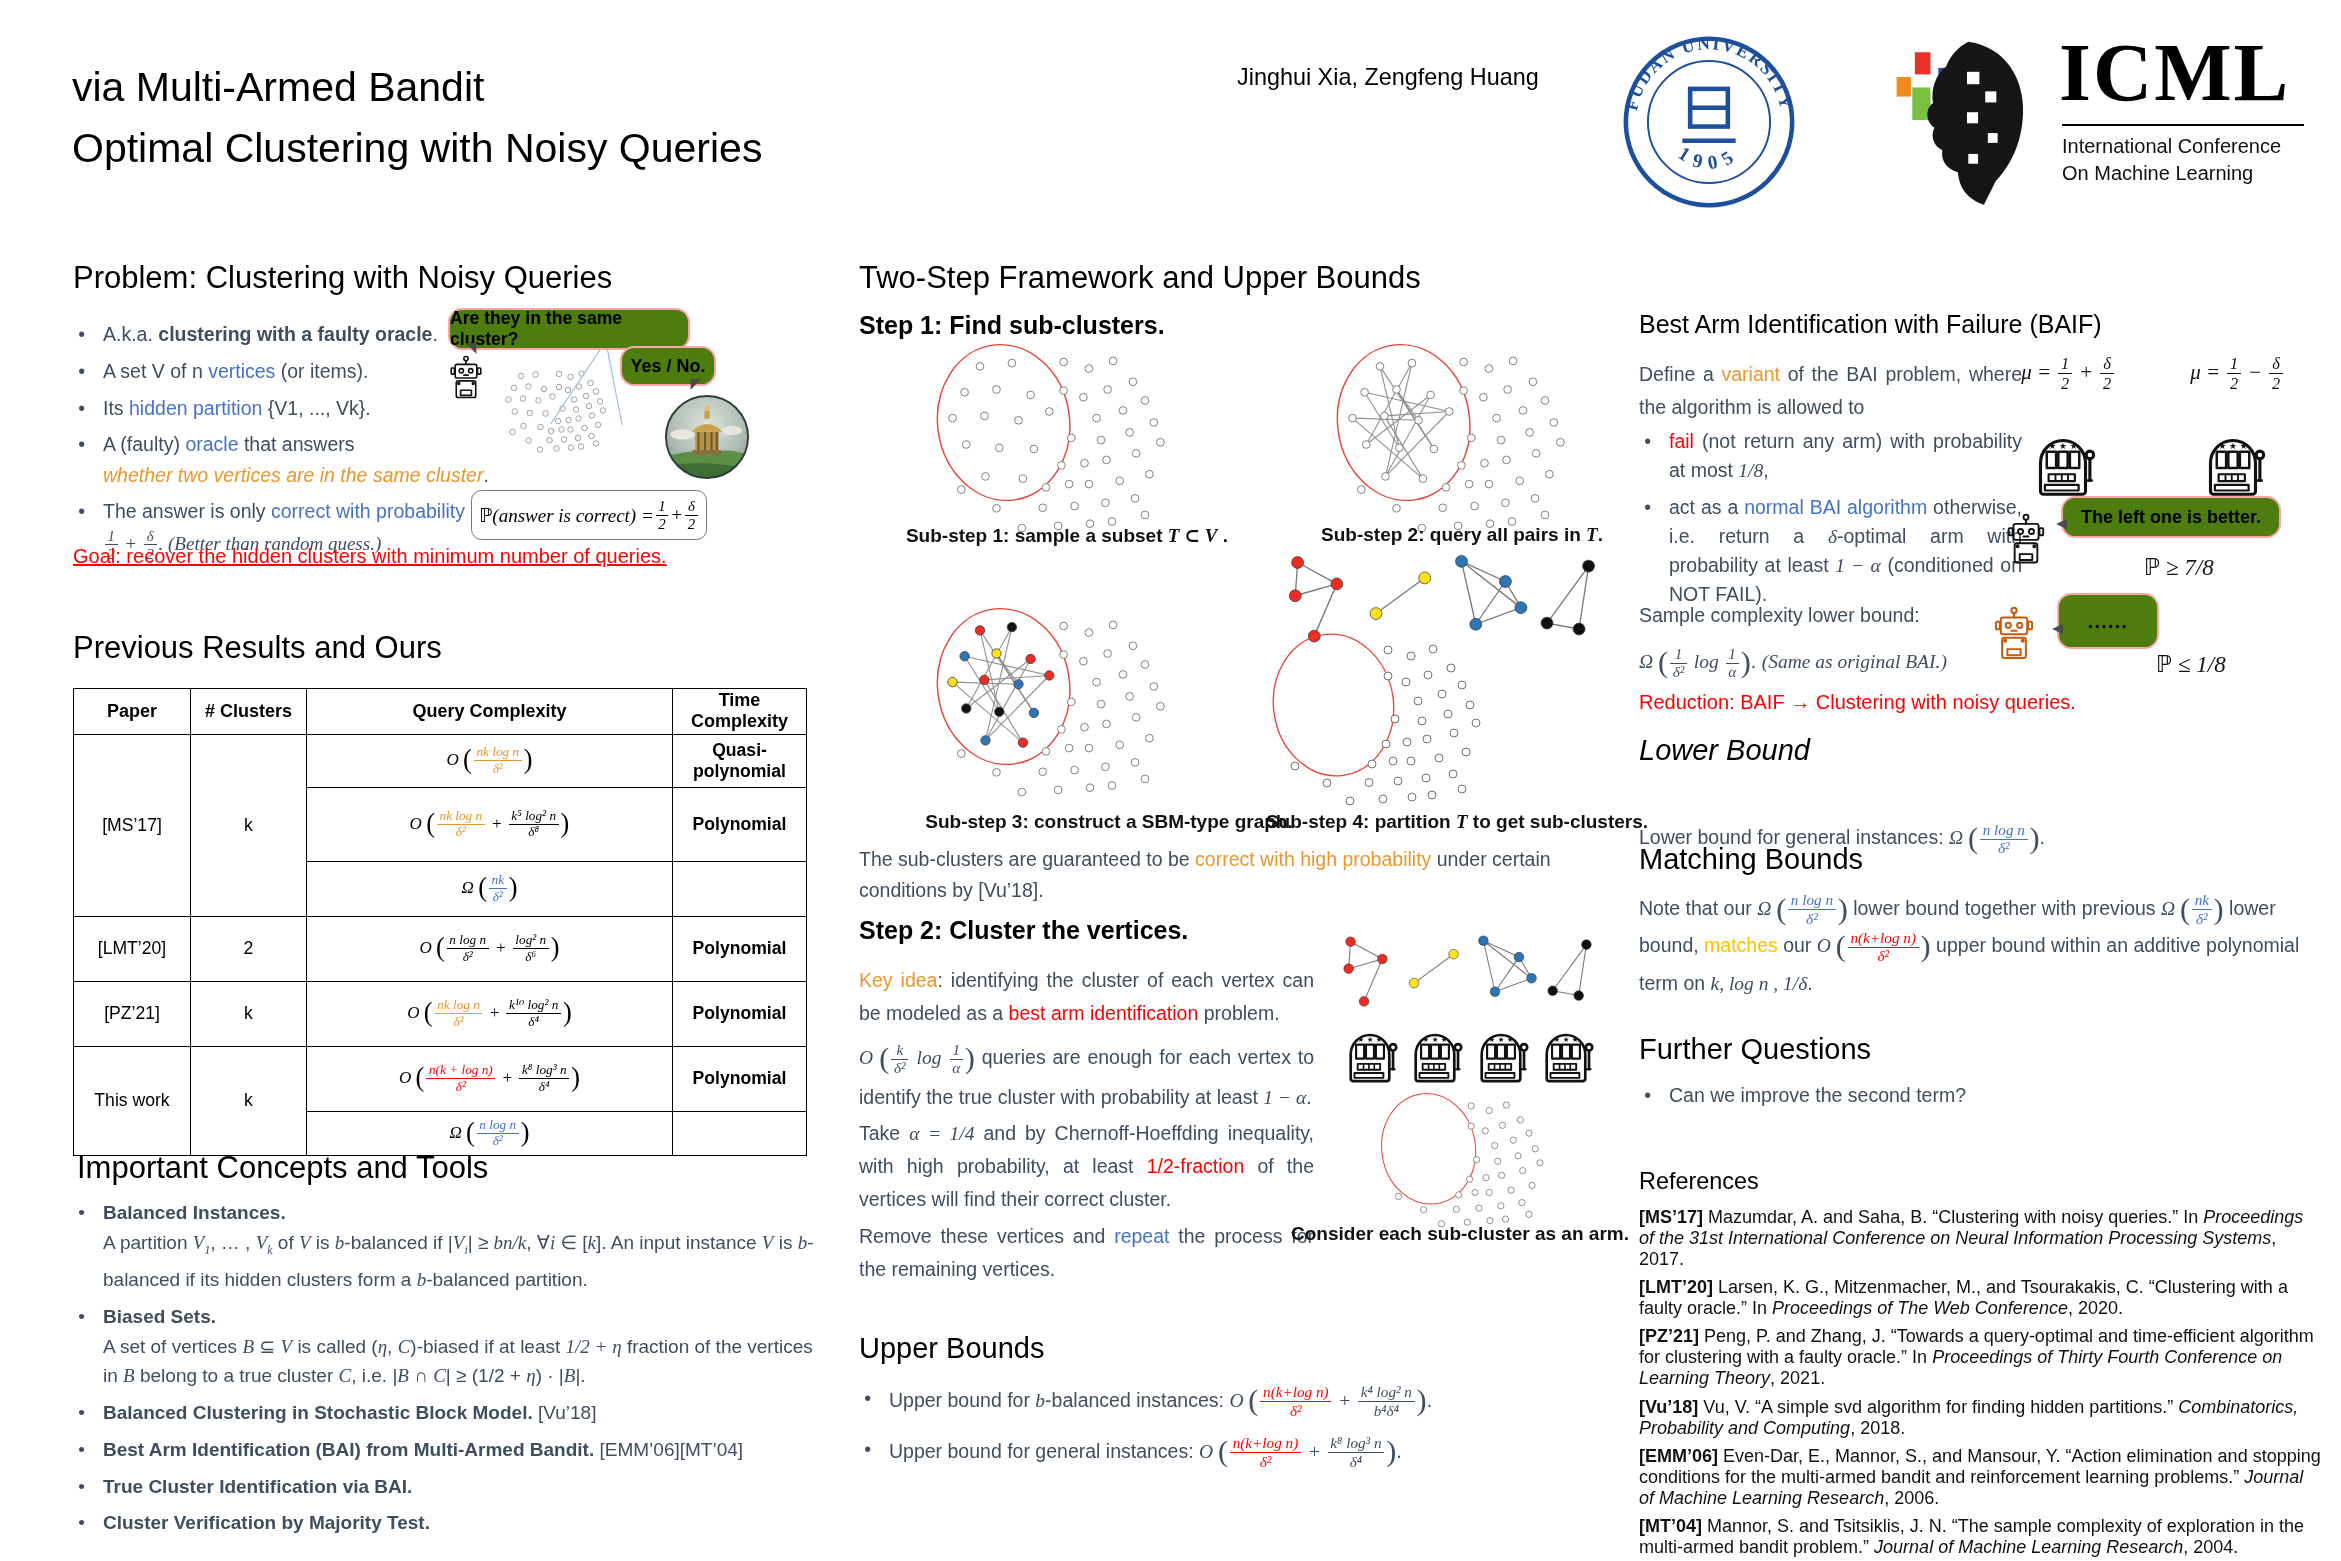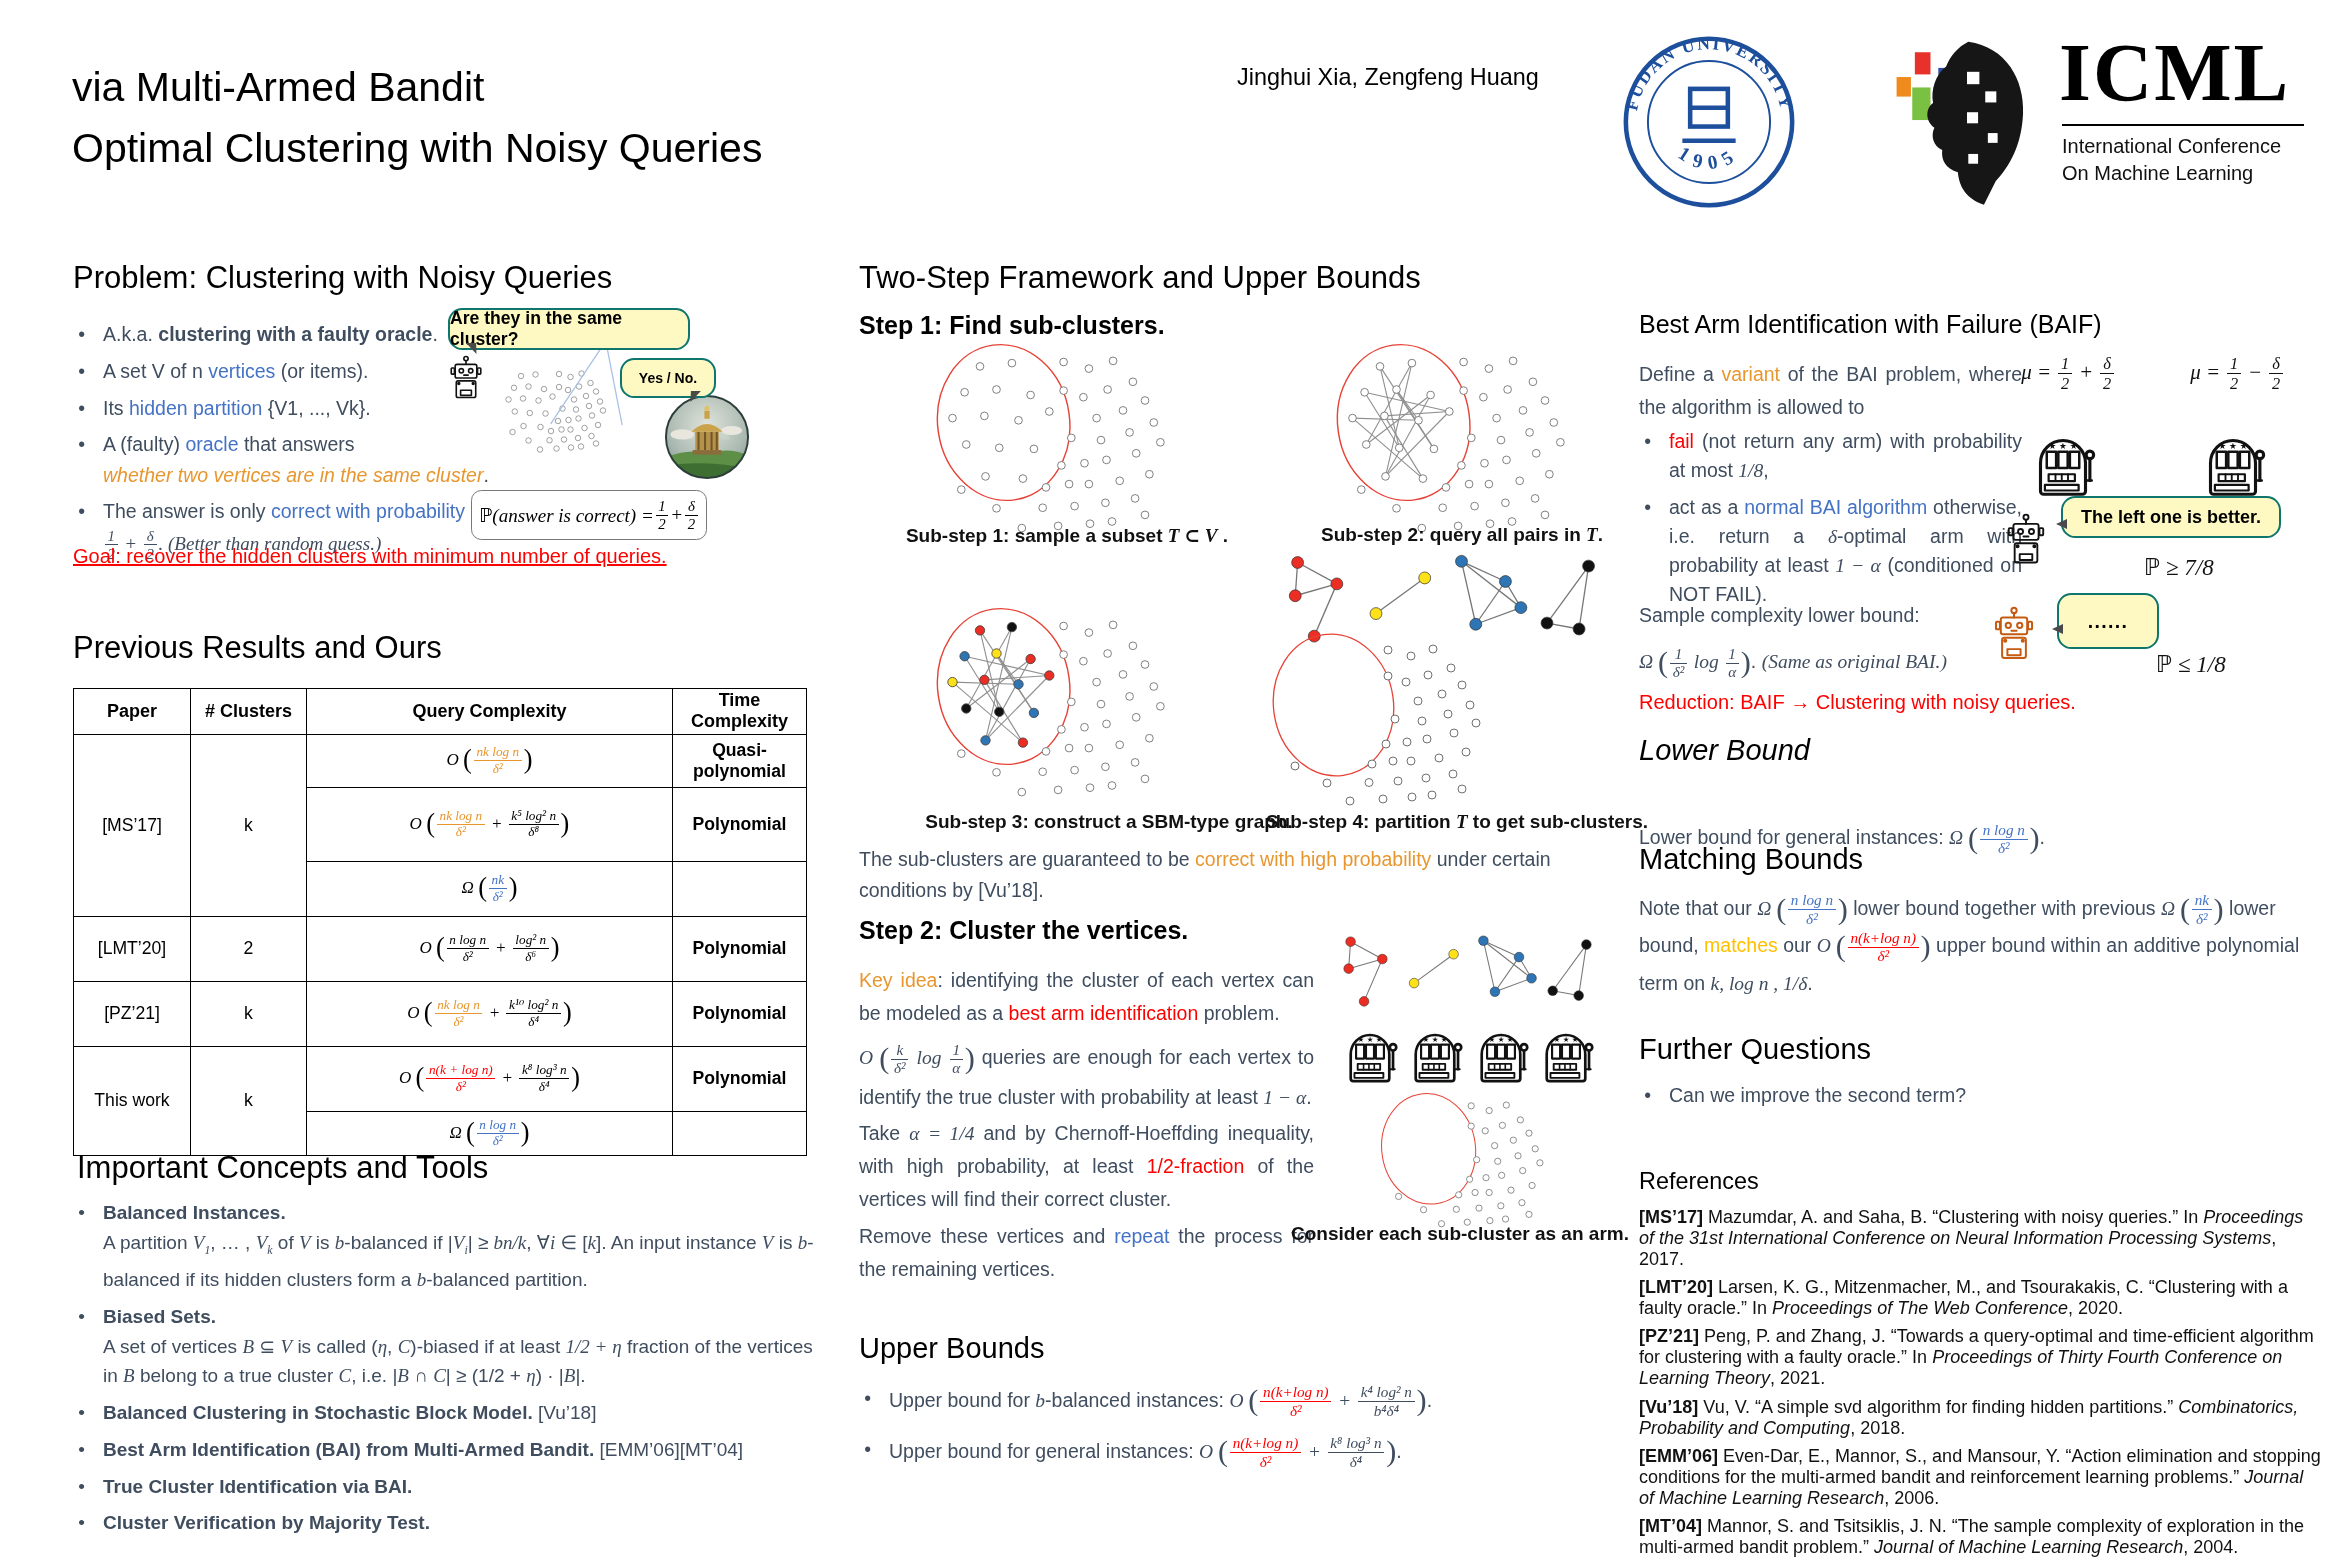--- a/index.html
+++ b/index.html
@@ -18,21 +18,21 @@
   .su{text-decoration:underline;}
   .m{font-family:"Liberation Serif","DejaVu Serif","DejaVu Sans",serif;font-style:italic;}
   .c-blue{color:#4472C4;}.c-orange{color:#E8962E;}.c-red{color:#FF0000;}.c-gold{color:#FFC000;}.ssub{vertical-align:sub;font-size:0.62em;}
   .frac{display:inline-block;vertical-align:middle;text-align:center;line-height:1.08;font-size:0.78em;margin:0 2px;}
   .frac .num{display:block;border-bottom:1.3px solid currentColor;padding:0 2.6px 0.7px;}
   .frac .den{display:block;padding:0.7px 2.6px 0;}
   .bigp{font-size:1.55em;vertical-align:-0.12em;font-weight:300;font-family:"Liberation Serif",serif;}
   .blist .li{position:relative;padding-left:30px;margin-bottom:7.8px;line-height:29px;}
   .blist .li::before{content:"•";position:absolute;left:5.2px;top:0;}
   .blist .cont{padding-left:30px;margin-bottom:7.8px;line-height:29px;}
-  .bubble{position:absolute;border:2px solid #0f766e;border-radius:14.3px;background:#fef9c3;
+  .bubble{position:absolute;border:2px solid #fca5a5;border-radius:14.3px;background:#4d7c0f;
           display:flex;align-items:center;justify-content:center;font-weight:600;color:#000;z-index:3;}
   .tail-dl::after{content:"";position:absolute;left:19.5px;bottom:-11px;width:0;height:0;
           border:5.9px solid transparent;border-top:11.7px solid #4a4a4a;transform:skewX(26deg);}
   .tail-dr::after{content:"";position:absolute;right:17px;bottom:-11px;width:0;height:0;
           border:5.9px solid transparent;border-top:11.7px solid #4a4a4a;transform:skewX(-26deg);}
   .tail-l::after{content:"";position:absolute;left:-12.4px;top:55%;width:0;height:0;
           border:5.2px solid transparent;border-right:11px solid #4a4a4a;}
   .results{border-collapse:collapse;table-layout:fixed;width:733px;background:#fff;}
   .results td{border:1.3px solid #000;text-align:center;vertical-align:middle;font-size:17.6px;color:#000;padding:1.3px;}
   .results .f{font-size:17px;}
@@ -184,21 +184,21 @@
           <circle cx="402" cy="288" r="11" fill="#fff" stroke="#707070" stroke-width="2.6"></circle>
           <circle cx="262" cy="338" r="11" fill="#fff" stroke="#707070" stroke-width="2.6"></circle>
           <circle cx="320" cy="334" r="11" fill="#fff" stroke="#707070" stroke-width="2.6"></circle>
           <circle cx="150" cy="306" r="11" fill="#fff" stroke="#707070" stroke-width="2.6"></circle>
           <circle cx="86" cy="272" r="11" fill="#fff" stroke="#707070" stroke-width="2.6"></circle>
           <circle cx="196" cy="342" r="11" fill="#fff" stroke="#707070" stroke-width="2.6"></circle>
           <circle cx="360" cy="330" r="11" fill="#fff" stroke="#707070" stroke-width="2.6"></circle>
           <circle cx="420" cy="318" r="11" fill="#fff" stroke="#707070" stroke-width="2.6"></circle>
         </svg>
       </div>
-    <div class="bubble tail-dr" style="left:172px;top:42px;width:92px;height:36px;font-size:14px;margin-top:12px;">Yes / No.</div>
+    <div class="bubble tail-dr" style="left:172px;top:42px;width:92px;height:36px;font-size:18px;">Yes / No.</div>
     <div class="abs" style="left:216px;top:90px;">
       <svg width="86" height="86" viewBox="0 0 132 132">
         <defs>
           <radialGradient id="skyg" cx="50%" cy="35%" r="75%">
             <stop offset="0%" stop-color="#dfe3da"></stop>
               <stop offset="60%" stop-color="#aebcb4"></stop>
               <stop offset="100%" stop-color="#7e948e"></stop>
           </radialGradient>
           <clipPath id="oc">
               <circle cx="66" cy="66" r="63"></circle>

